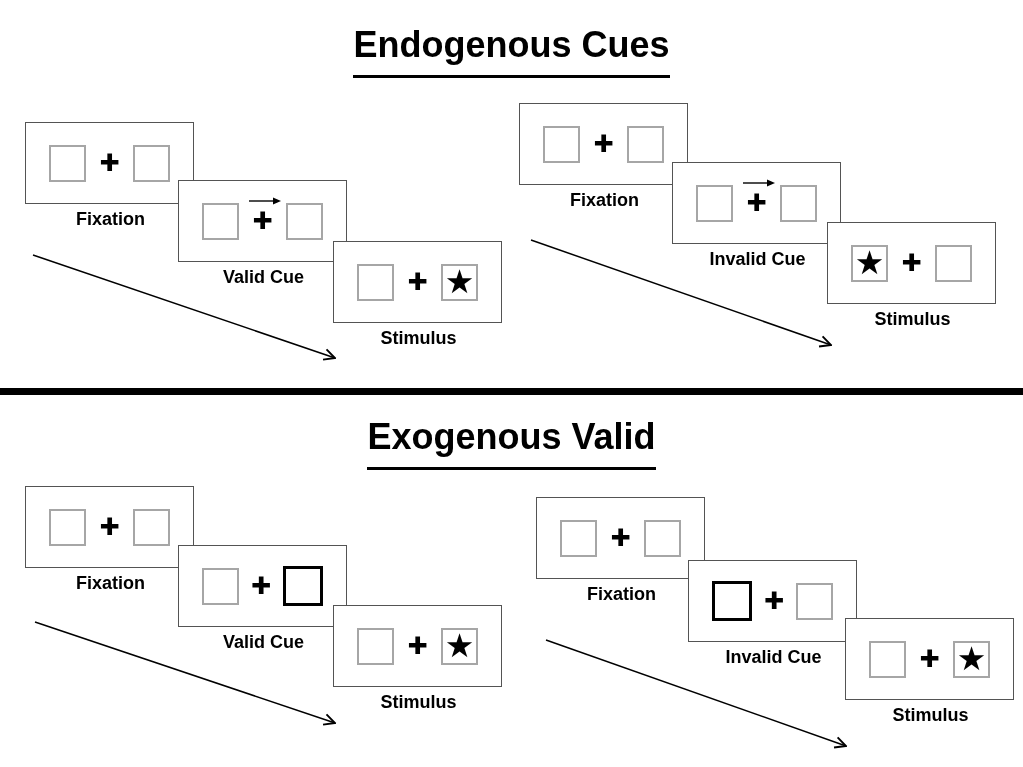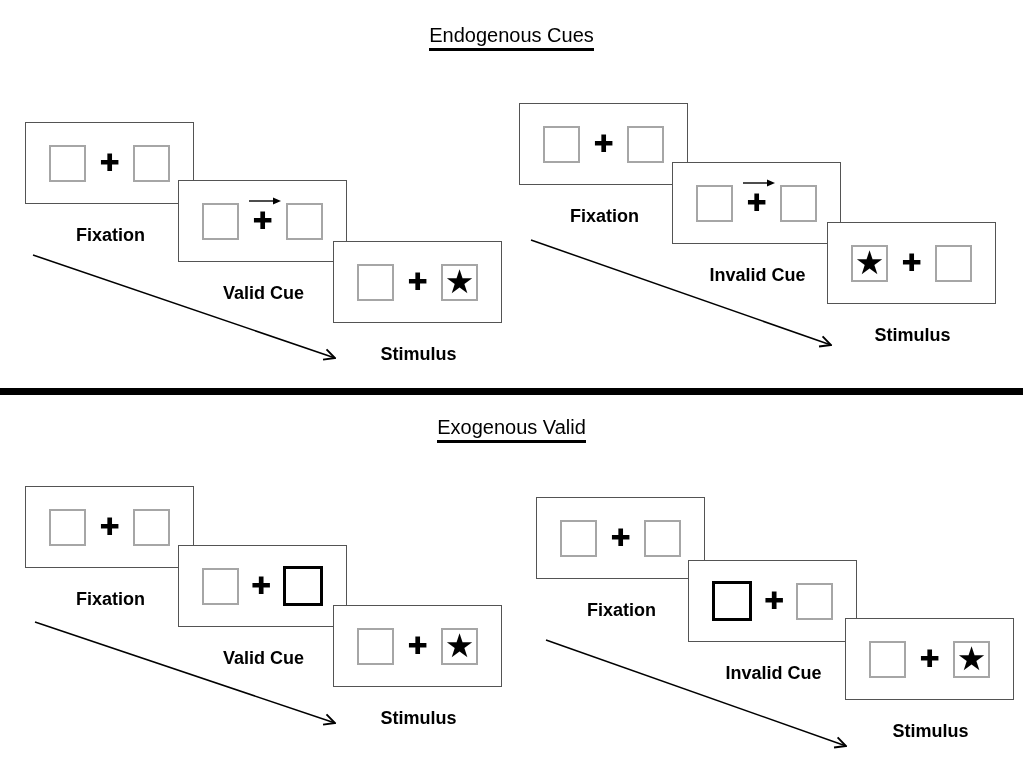--- a/index.html
+++ b/index.html
@@ -1,36 +1,36 @@
 <!DOCTYPE html>
 <html><head>
 <meta charset="utf-8">
 <style>
   html,body{margin:0;padding:0;background:#ffffff;}
   #page{position:relative;width:1023px;height:767px;background:#ffffff;overflow:hidden;
         font-family:"Liberation Sans","DejaVu Sans",sans-serif;color:#000;}
   .section-title{position:absolute;left:0;width:1023px;text-align:center;}
-  .section-title span{display:inline-block;font-size:20px;font-weight:normal;
-        border-bottom:3px solid #000;padding-bottom:1px;letter-spacing:0px;}
+  .section-title span{display:inline-block;font-size:36px;font-weight:bold;
+        border-bottom:3px solid #000;padding-bottom:9px;letter-spacing:0px;}
   #title-endo{top:24px;}
   #title-exo{top:416px;}
   .divider{position:absolute;left:0;top:388px;width:1023px;height:7px;background:#000;}
 
   
   .panel{position:absolute;width:171px;}
   .pbox{position:relative;width:169px;height:82px;background:#fff;border:1px solid #545454;
         display:flex;align-items:center;justify-content:space-between;padding:0 23px;box-sizing:border-box;}
   .sq{width:37px;height:37px;box-sizing:border-box;border:2px solid #a6a6a6;background:#fff;
       display:flex;align-items:center;justify-content:center;}
   .cue-sq{width:40px;height:40px;border:3px solid #000;}
   .star{font-size:33px;line-height:33px;color:#000;font-family:"DejaVu Sans",sans-serif;transform:translateY(-1px);}
   .ctr{position:relative;display:flex;align-items:center;justify-content:center;}
   .plus{font-size:24px;line-height:24px;font-weight:bold;color:#000;font-family:"DejaVu Sans",sans-serif;}
   .cue-arrow{position:absolute;top:-14px;left:-4px;}
-  .plabel{width:100%;text-align:center;font-size:18px;font-weight:bold;margin-top:21px;}
+  .plabel{width:100%;text-align:center;font-size:18px;font-weight:bold;margin-top:5px;}
 
   
   .p-ev1{left:25px;top:122px;}  .p-ev2{left:178px;top:180px;}  .p-ev3{left:333px;top:241px;}
   .p-ei1{left:519px;top:103px;} .p-ei2{left:672px;top:162px;}  .p-ei3{left:827px;top:222px;}
   .p-xv1{left:25px;top:486px;}  .p-xv2{left:178px;top:545px;}  .p-xv3{left:333px;top:605px;}
   .p-xi1{left:536px;top:497px;} .p-xi2{left:688px;top:560px;}  .p-xi3{left:845px;top:618px;}
 
   .tarrow{position:absolute;}
   .ta1{left:25px;top:248px;}
   .ta2{left:524px;top:233px;}

